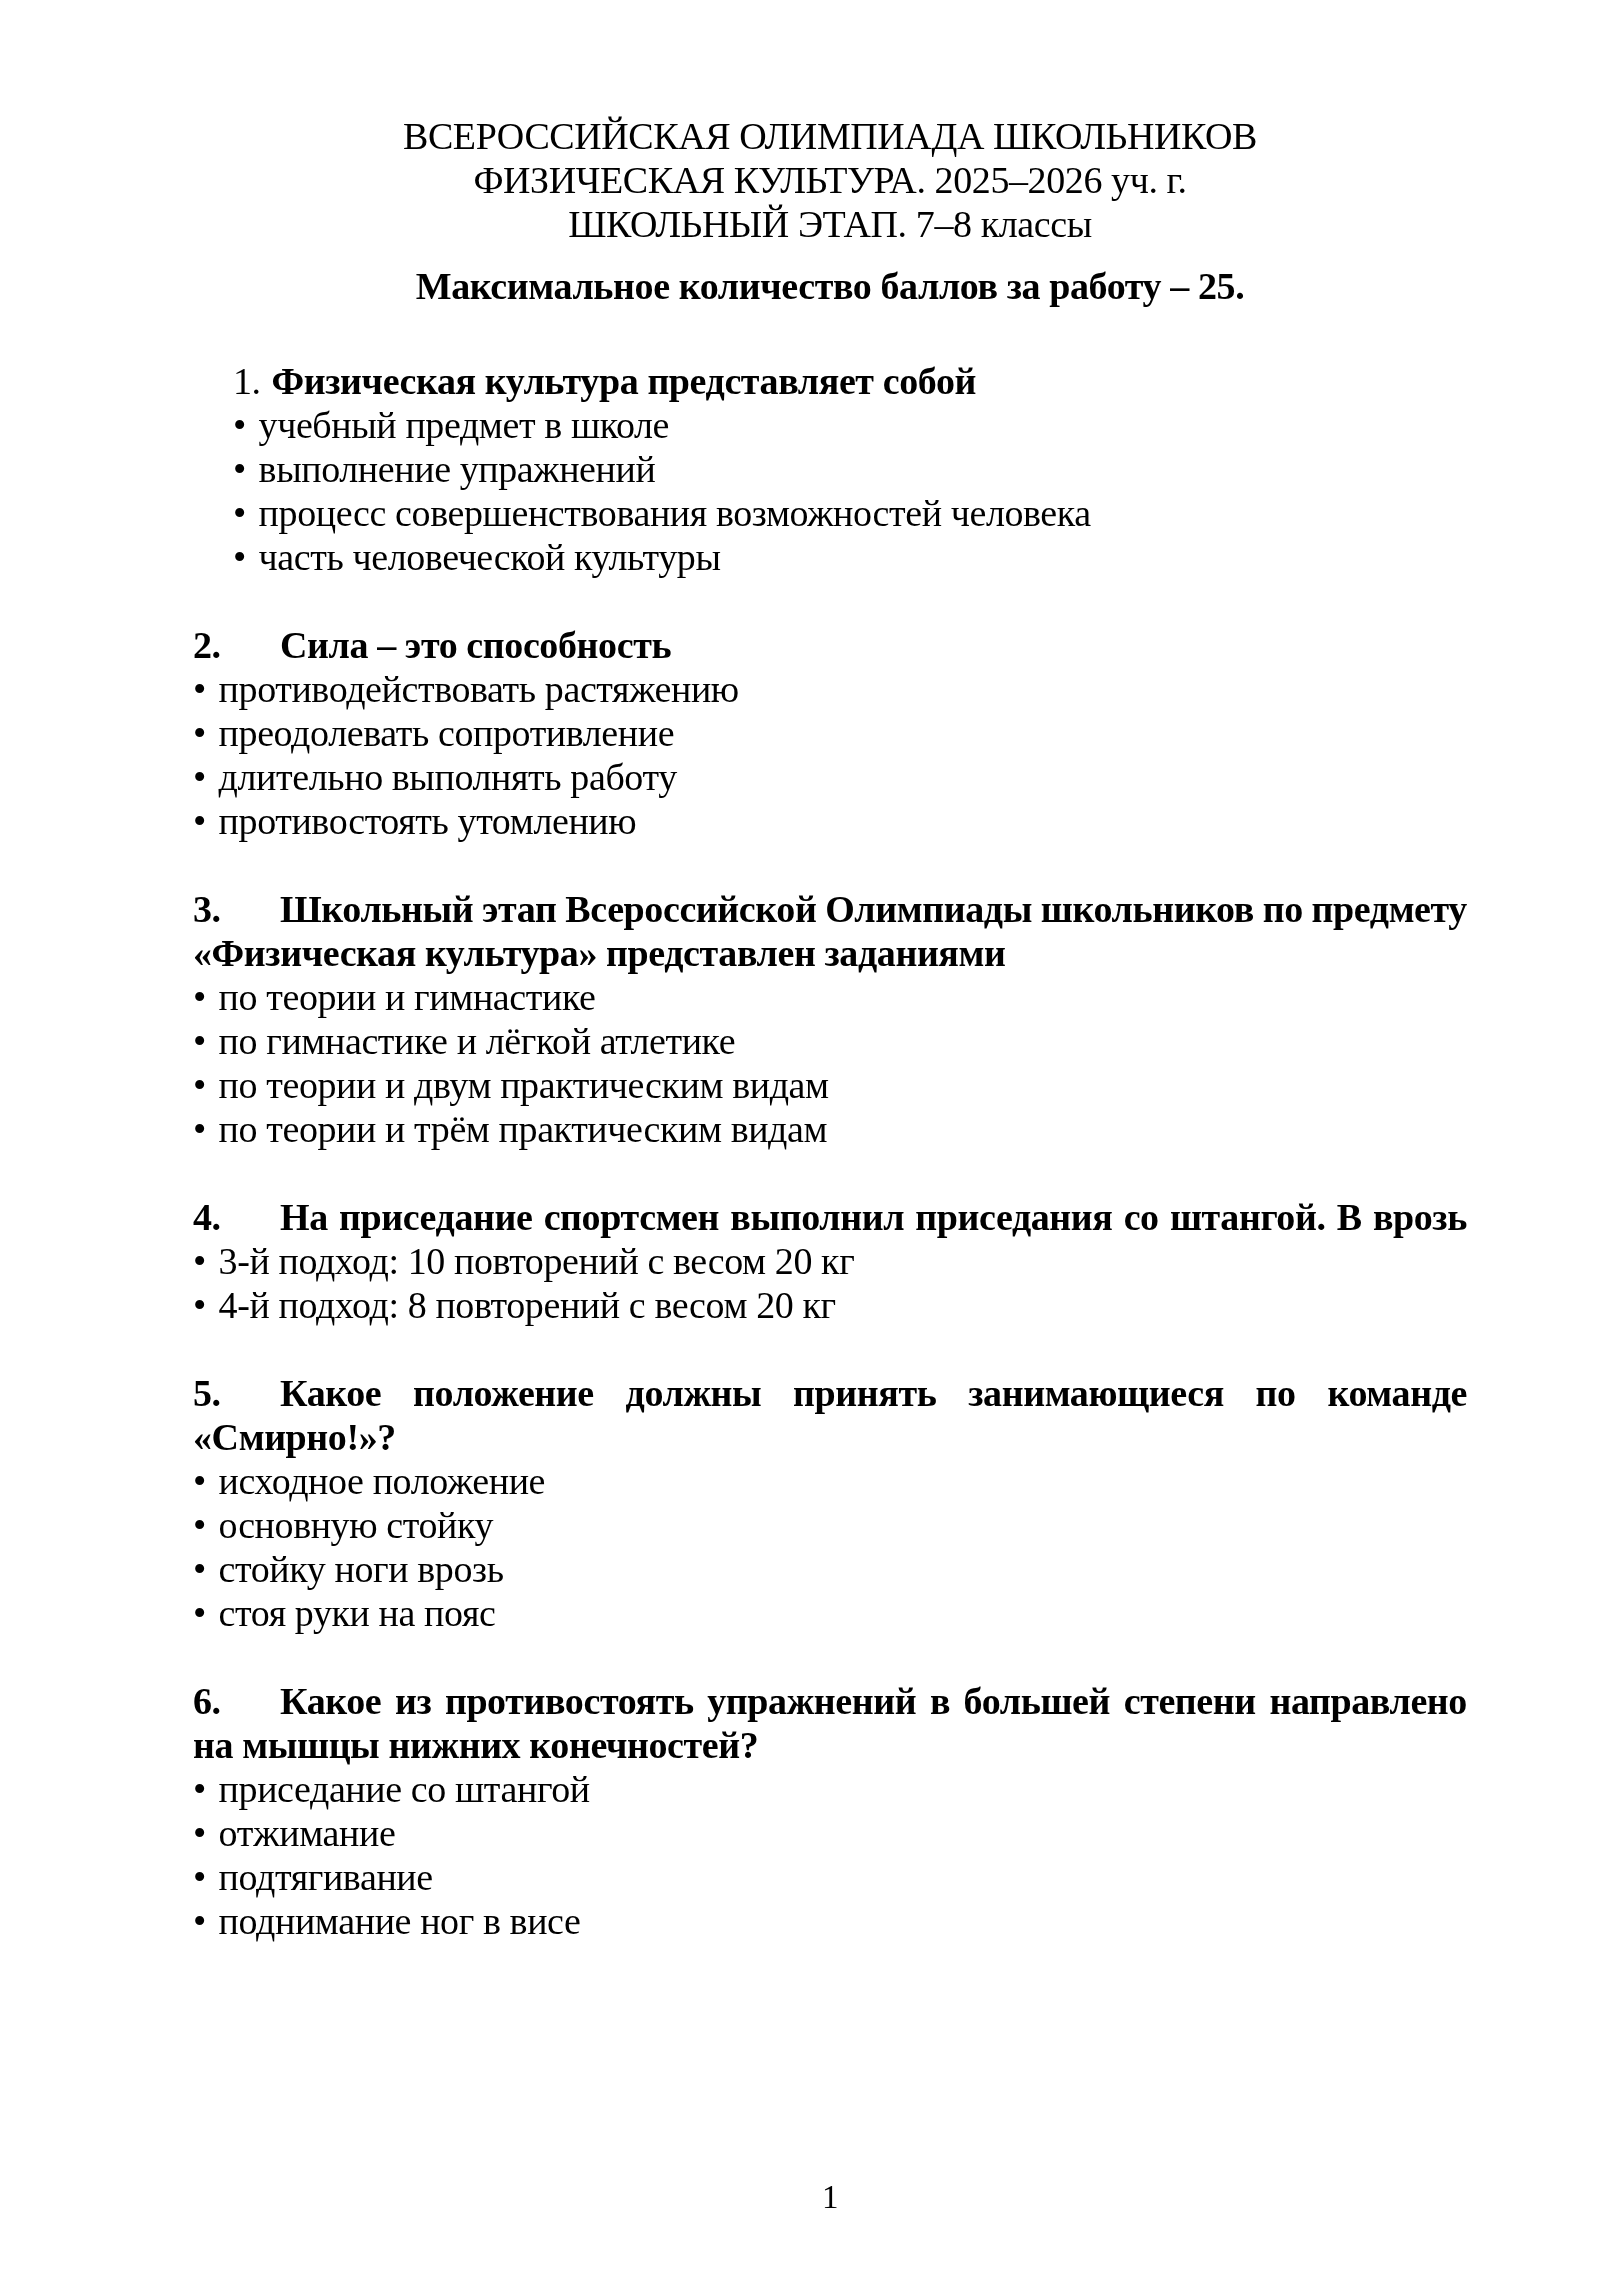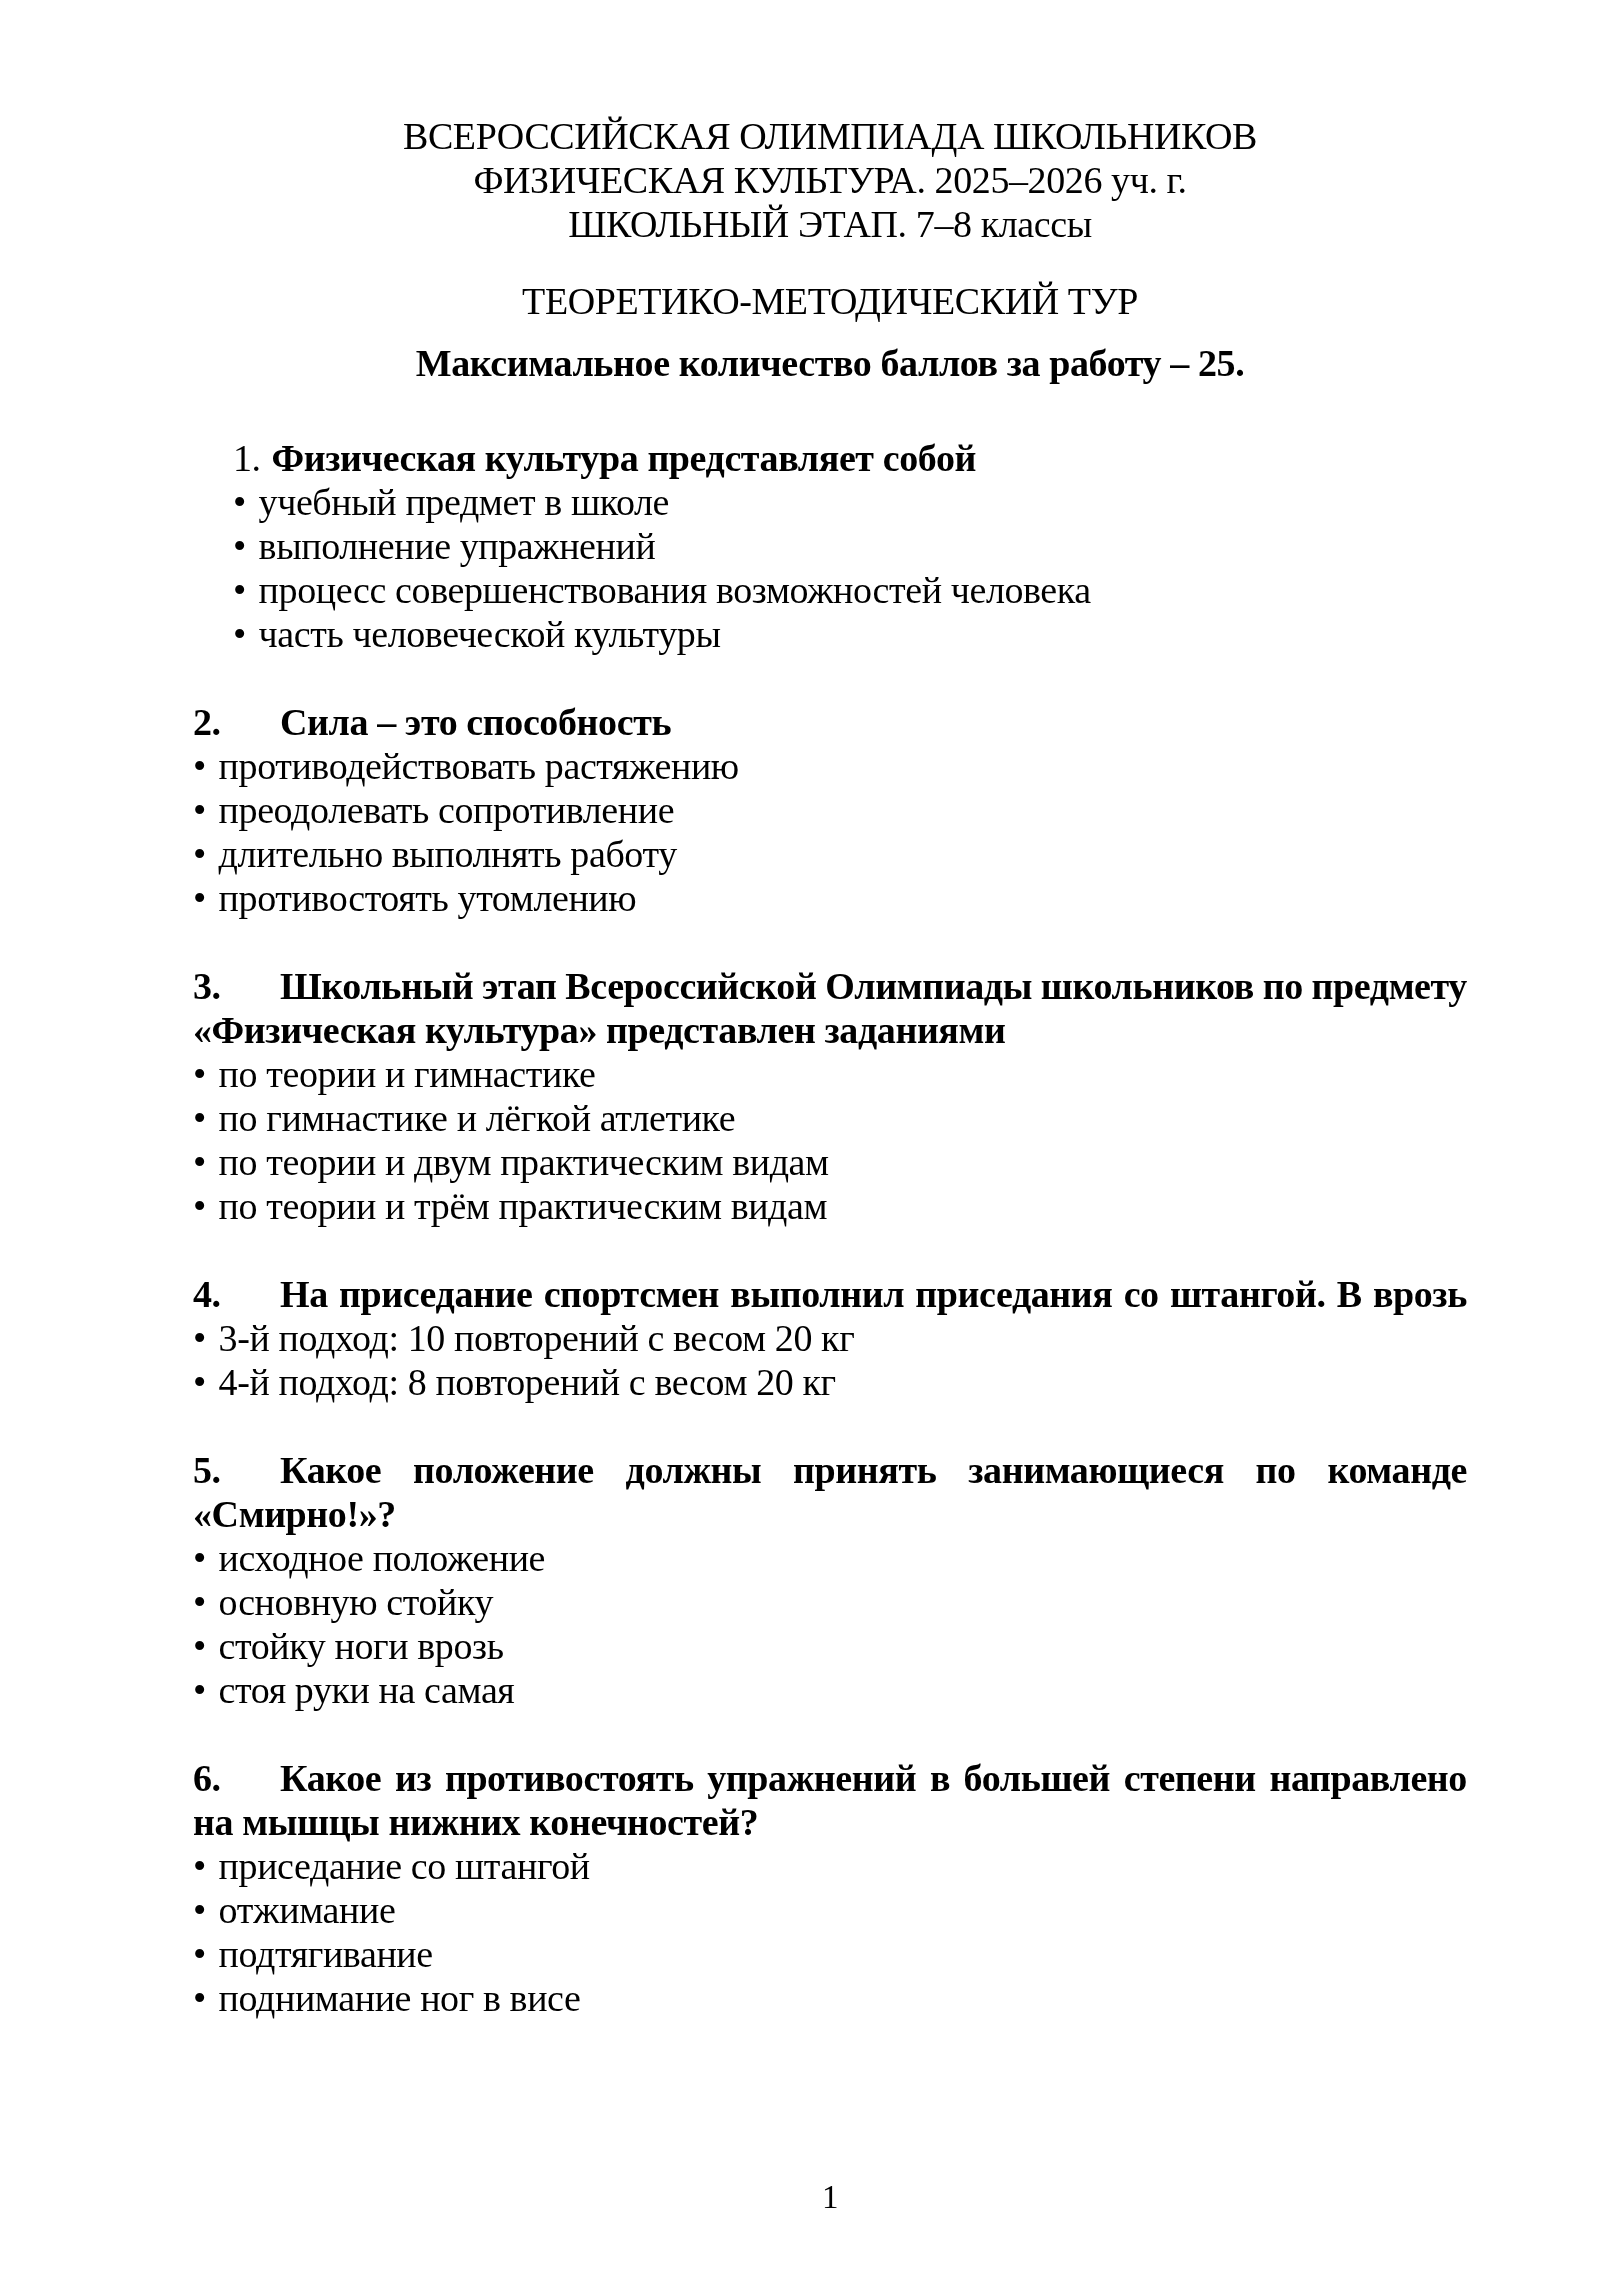--- a/index.html
+++ b/index.html
@@ -52,21 +52,20 @@
 <body>
 
 <div class="page">
 
   <div class="titleblock">
     <div class="title-line">ВСЕРОССИЙСКАЯ ОЛИМПИАДА ШКОЛЬНИКОВ</div>
     <div class="title-line">ФИЗИЧЕСКАЯ КУЛЬТУРА. 2025–2026 уч. г.</div>
     <div class="title-line">ШКОЛЬНЫЙ ЭТАП. 7–8 классы</div>
   </div>
 
-  <div class="tour-line">ТЕОРЕТИКО-МЕТОДИЧЕСКИЙ ТУР</div>
   <div class="max-line">Максимальное количество баллов за работу – 25.</div>
 
   <div class="question first">
     <div class="qhead">
       <span class="qnum-plain">1.</span><span>Физическая культура представляет собой</span>
     </div>
     <div class="opt"><span class="bullet">•</span><span>учебный предмет в школе</span></div>
     <div class="opt"><span class="bullet">•</span><span>выполнение упражнений</span></div>
     <div class="opt"><span class="bullet">•</span><span>процесс совершенствования возможностей человека</span></div>
     <div class="opt"><span class="bullet">•</span><span>часть человеческой культуры</span></div>
@@ -131,21 +130,21 @@
           <span>принять</span>
           <span>занимающиеся</span>
           <span>по</span>
           <span>команде</span>
         </span>
     </div>
     <div class="qline2">«Смирно!»?</div>
     <div class="opt"><span class="bullet">•</span><span>исходное положение</span></div>
     <div class="opt"><span class="bullet">•</span><span>основную стойку</span></div>
     <div class="opt"><span class="bullet">•</span><span>стойку ноги врозь</span></div>
-    <div class="opt"><span class="bullet">•</span><span>стоя руки на самая</span></div>
+    <div class="opt"><span class="bullet">•</span><span>стоя руки на пояс</span></div>
   </div>
 
   <div class="question">
     <div class="qline1">
       <span class="qnum-tab">6.</span>
         <span class="qrest">
           <span>Какое</span>
           <span>из</span>
           <span>противостоять</span>
           <span>упражнений</span>

